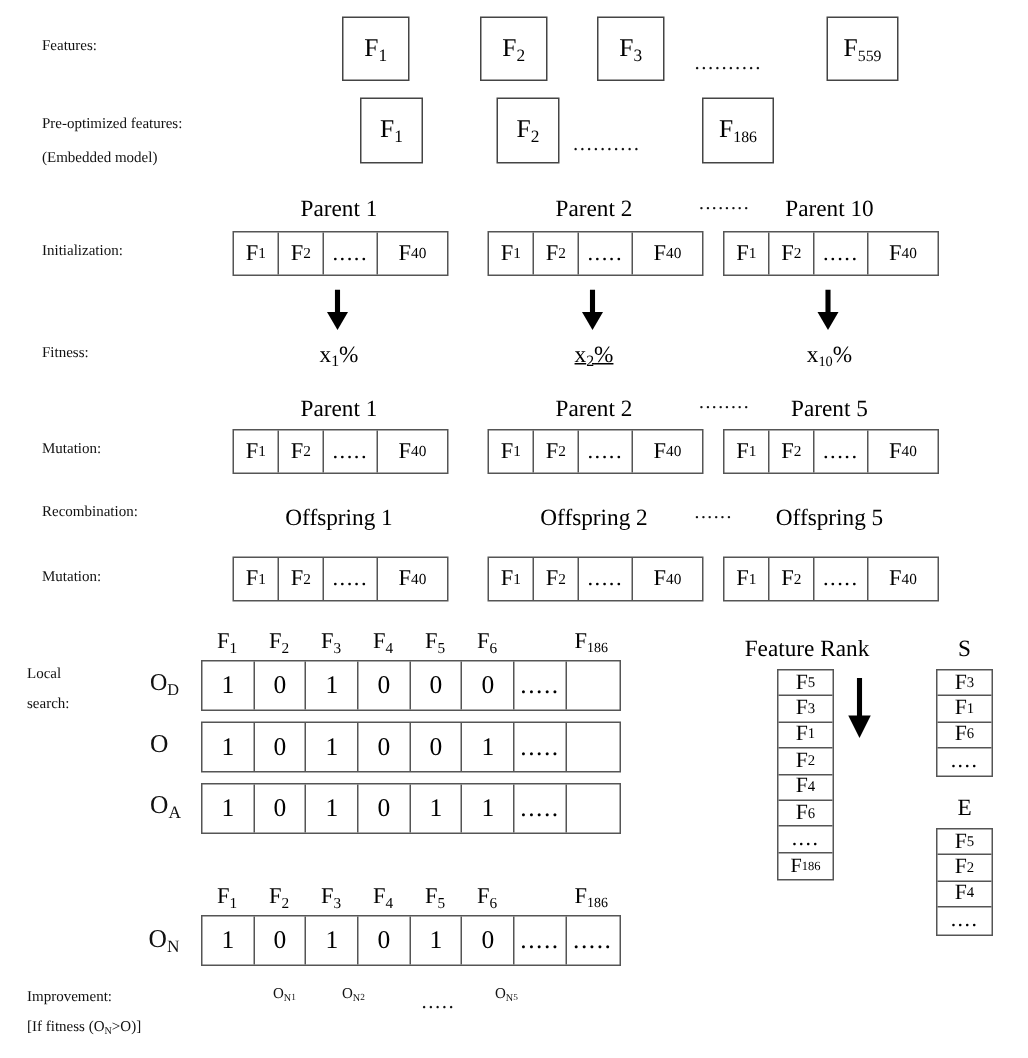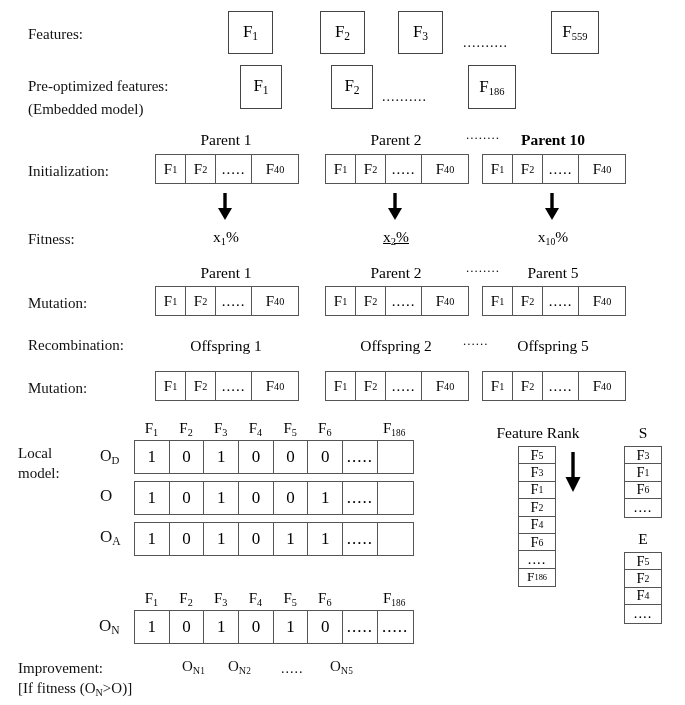--- a/index.html
+++ b/index.html
@@ -15,21 +15,21 @@
     position: relative;
     width: 685px;
     height: 705px;
     background: #ffffff;
     overflow: hidden;
   }
   .abs { position: absolute; }
 
   
   .lbl {
-    font-size: 15px;
+    font-size: 10px;
     line-height: 1.08;
     white-space: nowrap;
     color: #111;
   }
   .hdr {
     font-size: 15.5px;
     white-space: nowrap;
     text-align: center;
   }
   .sub { font-size: 0.68em; vertical-align: -0.30em; }
@@ -138,21 +138,21 @@
     <span>F<span class="sub">2</span></span>
   </div>
   <div class="abs lbl dots" style="left:382px; top:89px;">..........</div>
   <div class="abs fbox" style="left:468px; top:65px; width:48px; height:44px;">
     <span>F<span class="sub2">186</span></span>
   </div>
 
   <div class="abs hdr" style="left:155px; top:131px; width:142px;">Parent  1</div>
   <div class="abs hdr" style="left:325px; top:131px; width:142px;">Parent  2</div>
   <div class="abs lbl dots" style="left:466px; top:128px; font-size:13px;">........</div>
-  <div class="abs hdr" style="left:482px; top:131px; width:142px;font-weight:bold;">Parent  10</div>
+  <div class="abs hdr" style="left:482px; top:131px; width:142px;">Parent  10</div>
 
   <div class="abs lbl" style="left:28px; top:163px;">Initialization:</div>
 
   <div class="abs chrom" style="left:155px; top:154px;">
     <div class="cell cw-a">F<span class="sub">1</span></div>
     <div class="cell cw-a">F<span class="sub">2</span></div>
     <div class="cell cw-b dots">.....</div>
     <div class="cell cw-c">F<span class="sub">40</span></div>
   </div>
   <div class="abs chrom" style="left:325px; top:154px;">
@@ -239,21 +239,21 @@
     <div class="cell cw-c">F<span class="sub">40</span></div>
   </div>
   <div class="abs chrom" style="left:482px; top:371px;">
     <div class="cell cw-a">F<span class="sub">1</span></div>
     <div class="cell cw-a">F<span class="sub">2</span></div>
     <div class="cell cw-b dots">.....</div>
     <div class="cell cw-c">F<span class="sub">40</span></div>
   </div>
 
   <div class="abs lbl" style="left:18px; top:445px;">Local</div>
-  <div class="abs lbl" style="left:18px; top:465px;">model:</div>
+  <div class="abs lbl" style="left:18px; top:465px;">search:</div>
 
   <div class="abs" style="left:134px; top:420px; width:278px; display:flex;">
     <div style="width:34.7px; text-align:center; font-size:15px;">F<span class="sub">1</span></div>
     <div style="width:34.7px; text-align:center; font-size:15px;">F<span class="sub">2</span></div>
     <div style="width:34.7px; text-align:center; font-size:15px;">F<span class="sub">3</span></div>
     <div style="width:34.7px; text-align:center; font-size:15px;">F<span class="sub">4</span></div>
     <div style="width:34.7px; text-align:center; font-size:15px;">F<span class="sub">5</span></div>
     <div style="width:34.7px; text-align:center; font-size:15px;">F<span class="sub">6</span></div>
     <div style="width:34.7px;"></div>
     <div style="width:34.7px; text-align:center; font-size:15px;">F<span class="sub2">186</span></div>

